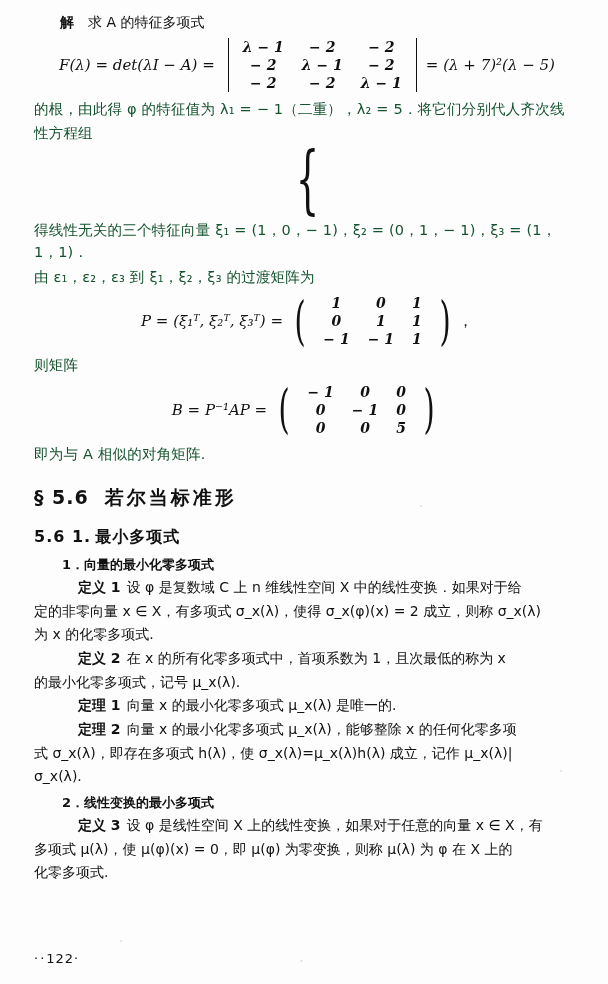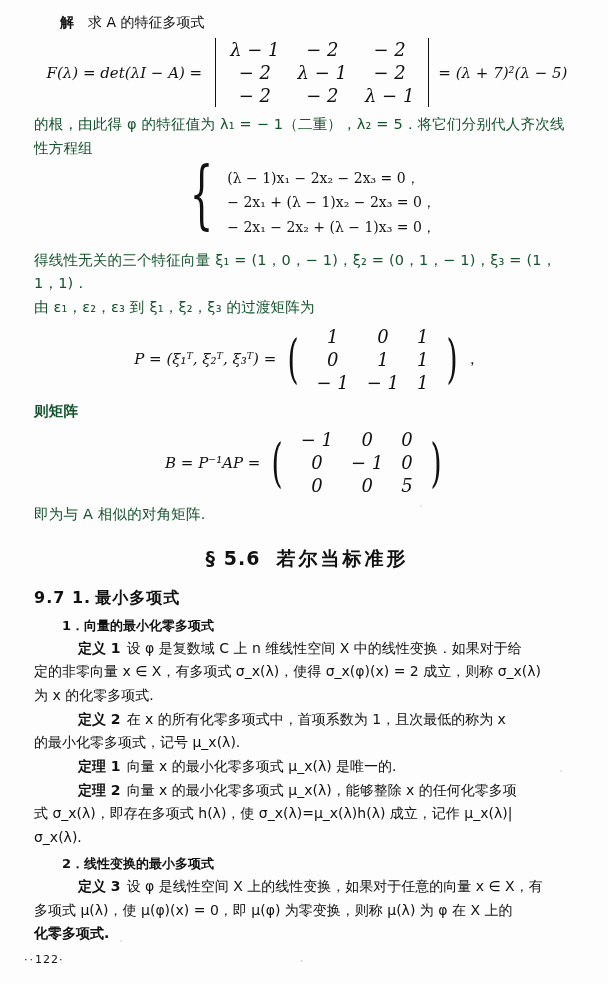--- a/index.html
+++ b/index.html
@@ -36,21 +36,21 @@
     font-size: 14.5px;
     line-height: 1.55;
     letter-spacing: 0.2px;
     margin: 0 0 2px 0;
     color: #14532d;
   }
   .indent2 {
     text-indent: 44px;
   }
   .bold {
-    font-weight: bold;
+    font-weight: normal;
   }
 
   
   .sol-head {
     font-size: 14px;
     margin: 0 0 6px 0;
     padding-left: 26px;
   }
   .sol-head .tag {
     font-weight: bold;
@@ -78,21 +78,22 @@
   }
   .matrix .bar {
     width: 1px;
     background: #111;
     align-self: stretch;
     margin: 0 5px;
   }
   .matrix table {
     border-collapse: collapse;
     font-family: "DejaVu Serif", serif;
-    font-size: 18px;
+    font-size: 14px;
+    font-weight: bold;
   }
   .matrix td {
     padding: 1px 9px;
     text-align: center;
     white-space: nowrap;
     font-style: italic;
   }
   
   .pmatrix {
     display: inline-flex;
@@ -124,21 +125,20 @@
   .system .eqs {
     font-family: "DejaVu Serif", serif;
     font-size: 14px;
     line-height: 1.75;
     padding-left: 4px;
   }
   .system .eqs div { white-space: nowrap; }
 
   
   .section-title {
-    text-align: center;
     font-size: 19px;
     font-weight: bold;
     letter-spacing: 3px;
     margin: 20px 0 16px 0;
   }
   .section-title .num { margin-right: 16px; letter-spacing: 1px; }
 
   .sub-title {
     font-size: 16px;
     font-weight: bold;
@@ -161,23 +161,23 @@
     text-align: justify;
   }
   .para .lead {
     font-weight: bold;
     margin-right: 6px;
   }
 
   
   .folio {
     position: absolute;
-    left: 24px;
+    left: 34px;
     bottom: 18px;
-    font-size: 11px;
+    font-size: 13px;
     letter-spacing: 1px;
   }
   .folio .dots { letter-spacing: 2px; }
 
   
   .speck {
     position: absolute;
     background: #c9c9c9;
     border-radius: 50%;
     opacity: 0.55;
@@ -219,25 +219,20 @@
         <span class="bar"></span>
       </span>
       <span class="it">= (λ + 7)²(λ − 5)</span>
     </div>
 
     <p class="line">的根，由此得 φ 的特征值为 λ₁ = − 1（二重），λ₂ = 5．将它们分别代人齐次线</p>
     <p class="line">性方程组</p>
 
     <div class="system">
       <span class="brace">{</span>
-      <span class="eqs">
-        <div>(λ − 1)x₁ − 2x₂ − 2x₃ = 0，</div>
-        <div>− 2x₁ + (λ − 1)x₂ − 2x₃ = 0，</div>
-        <div>− 2x₁ − 2x₂ + (λ − 1)x₃ = 0，</div>
-      </span>
     </div>
 
     <p class="line">得线性无关的三个特征向量 ξ₁ = (1，0，− 1)，ξ₂ = (0，1，− 1)，ξ₃ = (1，1，1)．</p>
     <p class="line">由 ε₁，ε₂，ε₃ 到 ξ₁，ξ₂，ξ₃ 的过渡矩阵为</p>
 
     <div class="mathrow">
       <span class="eqlhs it">P = (ξ₁ᵀ, ξ₂ᵀ, ξ₃ᵀ) =</span>
       <span class="pmatrix">
         <span class="paren">(</span>
         <span class="matrix">
@@ -297,21 +292,21 @@
       </span>
     </div>
 
     <p class="line">即为与 A 相似的对角矩阵.</p>
 
     <div class="section-title">
       <span class="num">§ 5.6</span><span>若尔当标准形</span>
     </div>
 
     <div class="sub-title">
-      <span class="num">9.7 1.</span><span>最小多项式</span>
+      <span class="num">5.6 1.</span><span>最小多项式</span>
     </div>
 
     <div class="minor-title">1．向量的最小化零多项式</div>
 
     <p class="para indent2">
       <span class="lead">定义 1</span><span>设 φ 是复数域 C 上 n 维线性空间 X 中的线性变换．如果对于给</span>
     </p>
     <p class="para">定的非零向量 x ∈ X，有多项式 σ_x(λ)，使得 σ_x(φ)(x) = 2 成立，则称 σ_x(λ)</p>
     <p class="para">为 x 的化零多项式.</p>
 

